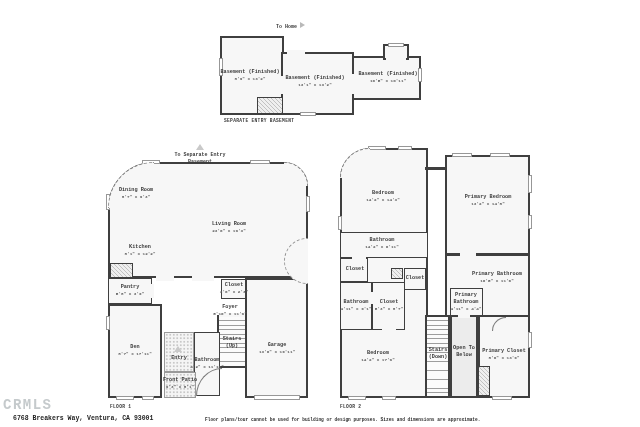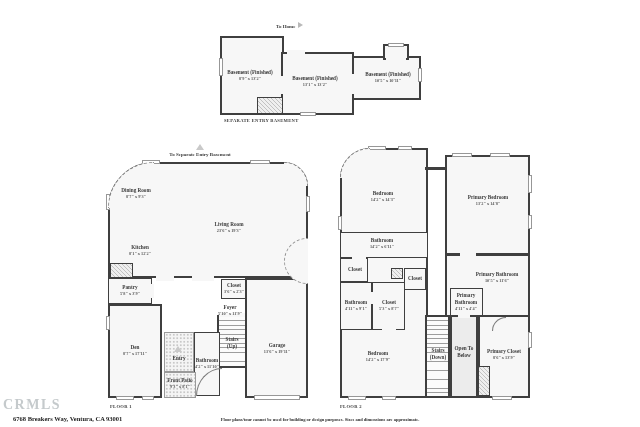--- a/index.html
+++ b/index.html
@@ -1,20 +1,20 @@
 <!DOCTYPE html>
 <html><head>
 <meta charset="utf-8">
 <style>
   * { box-sizing: border-box; margin: 0; padding: 0; }
   html,body { background:#fff; }
   #stage {
     position: relative; width: 640px; height: 427px;
     background: #fff; overflow: hidden;
-    font-family: Liberation Serif, serif;
+    font-family: Liberation Mono, monospace;
   }
   .room   { position:absolute; background:#f7f7f7; border:2.2px solid #3f3f3f; }
   .thin   { border-width:1.6px; }
   .wallseg{ position:absolute; background:#3f3f3f; }
   .gap    { position:absolute; background:#f7f7f7; }
   .win    { position:absolute; background:#ffffff; border:0.8px solid #979797; }
   .dashq  { position:absolute; background:#f7f7f7; border:1.6px dashed #8f8f8f; }
   .stairs { position:absolute; border:2px solid #3f3f3f;
             background:repeating-linear-gradient(180deg,#fbfbfb 0 3.5px,#9d9d9d 3.5px 4.5px); }
   .dots   { position:absolute; background-color:#f5f5f5; border:1px solid #9a9a9a;

